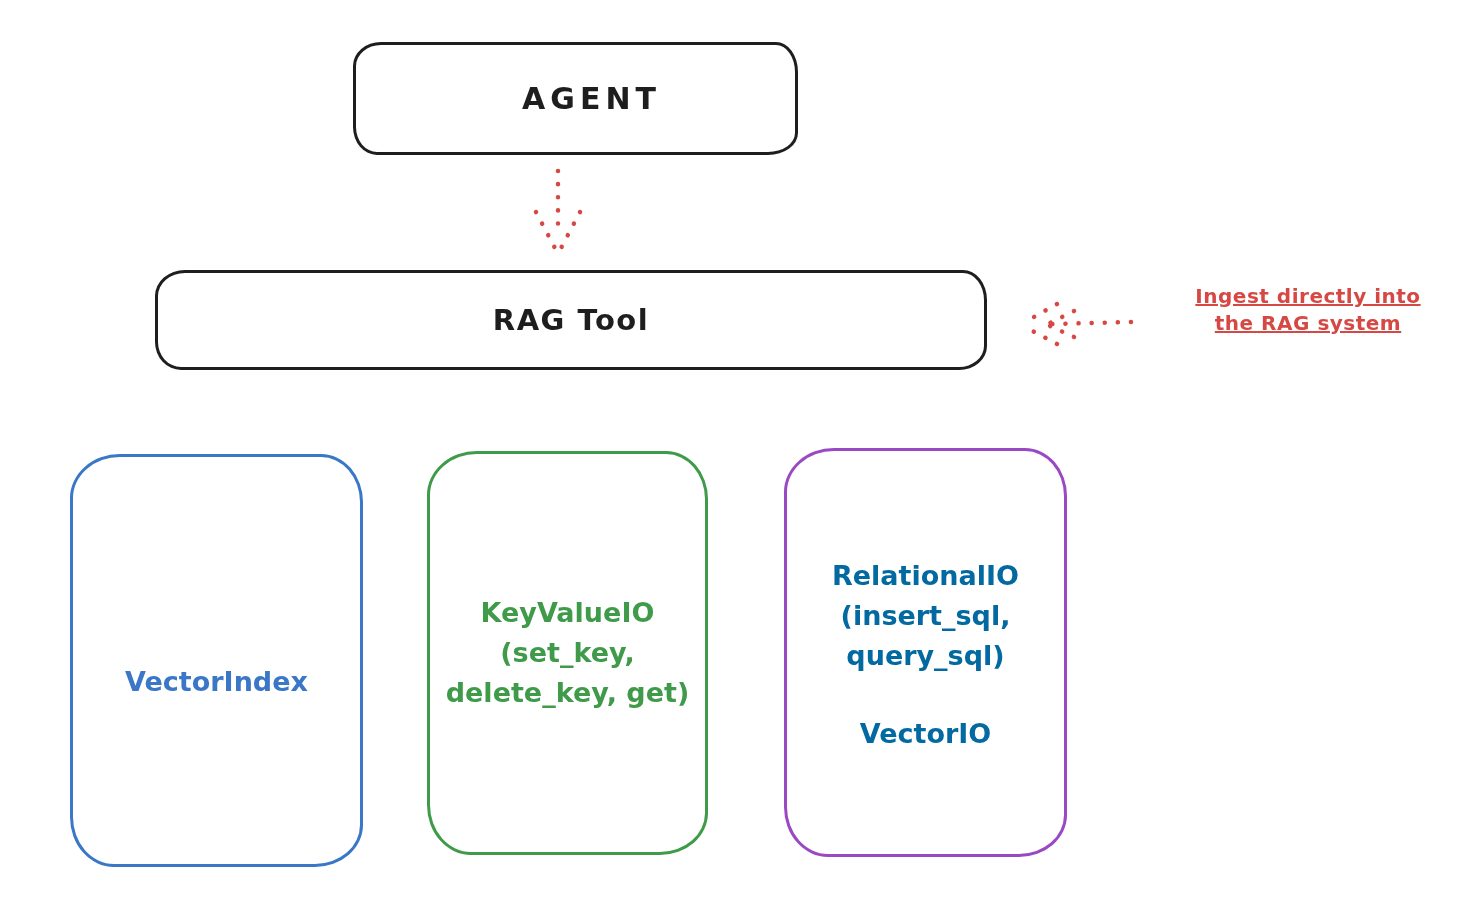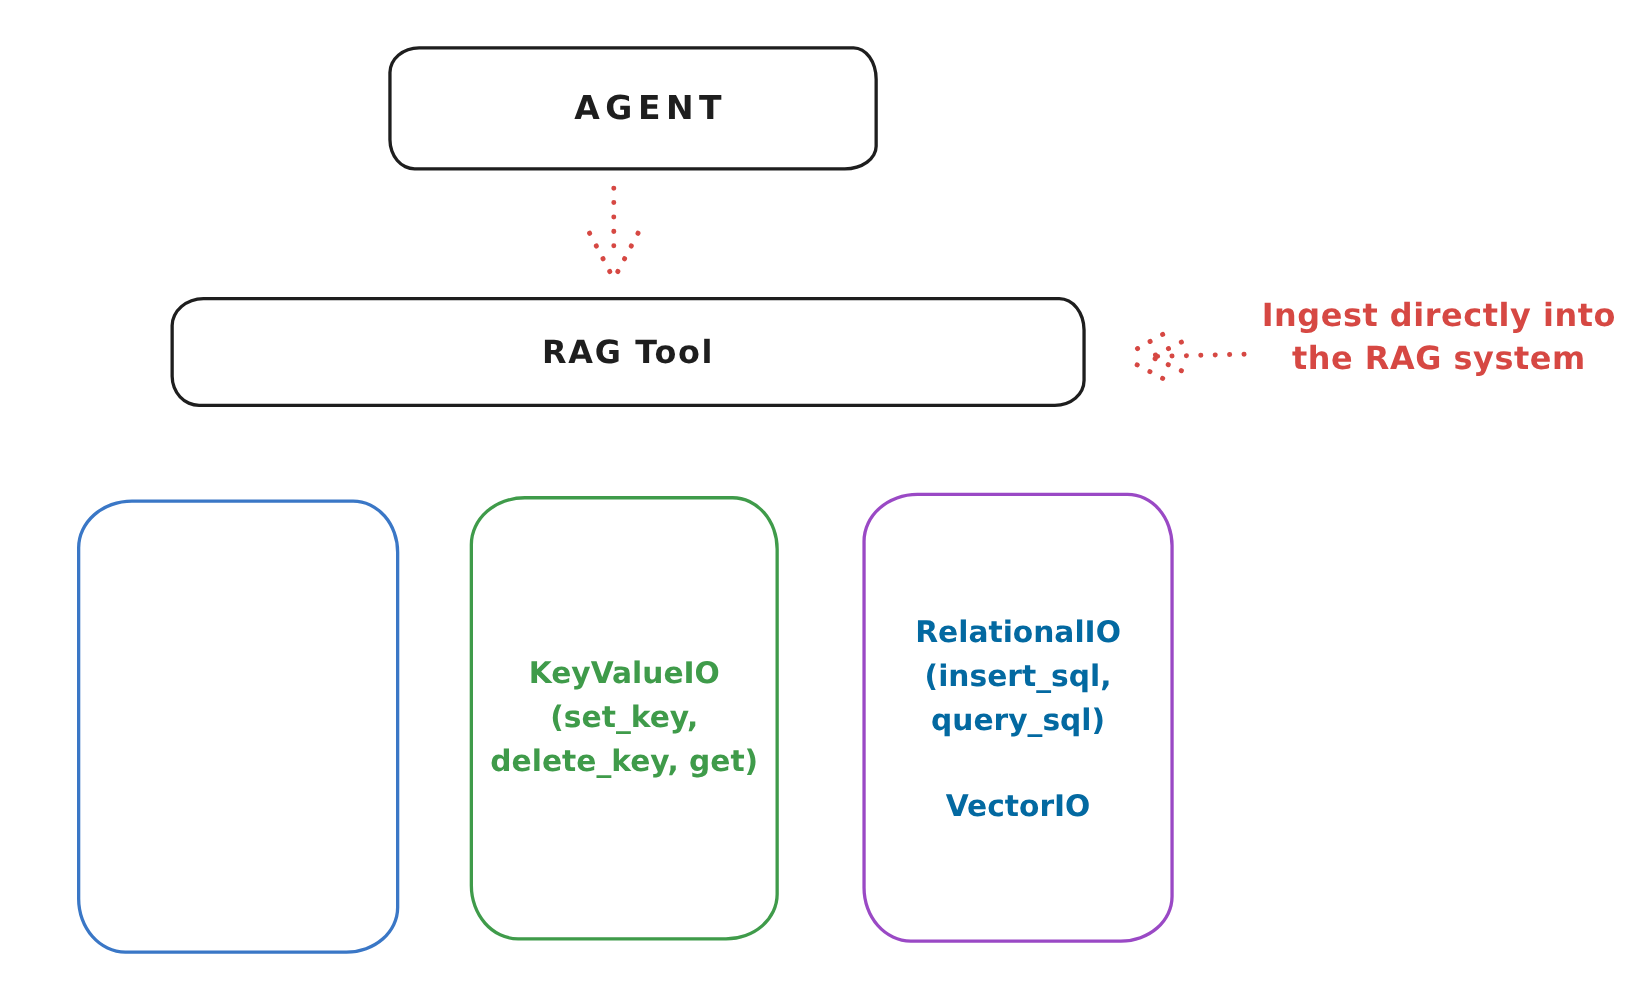--- a/index.html
+++ b/index.html
@@ -38,23 +38,23 @@
   .backend .api {
     white-space: pre-line; font-size: 27px; line-height: 1.48; font-weight: 600;
   }
   .backend .index {
     font-size: 27px; font-weight: 600; margin-top: 42px;
   }
   .backend-vector     { left: 70px;  top: 454px; width: 293px; height: 413px; }
   .backend-keyvalue   { left: 427px; top: 451px; width: 281px; height: 404px; }
   .backend-relational { left: 784px; top: 448px; width: 283px; height: 409px; }
   .annotation {
-    position: absolute; left: 1138px; top: 267px; width: 340px;
-    text-align: center; font-size: 29px; line-height: 1.33; font-weight: 700;
-    white-space: pre-line; letter-spacing: 0.5px;
+    position: absolute; left: 1138px; top: 283px; width: 340px;
+    text-align: center; font-size: 20px; line-height: 1.33; font-weight: 700;
+    white-space: pre-line; letter-spacing: 0.5px; text-decoration: underline;
   }
 </style>
 </head>
 <body>
 
 <div class="canvas">
 
   <svg class="arrows" width="1484" height="910" viewBox="0 0 1484 910">
     <g fill="none" stroke-width="4.5" stroke-linecap="round" stroke-dasharray="0.1 13" stroke="#d64843">
       <path d="M558 171 L558 236"></path>
@@ -73,20 +73,21 @@
   </div>
 
   <div class="node node-rag">
     <span class="rag-label">RAG Tool</span>
   </div>
 
   <div class="annotation" style="color: rgb(214, 72, 67); border-color: rgb(214, 72, 67);">Ingest directly into
 the RAG system</div>
 
   <div class="backend backend-vector" style="color: rgb(58, 119, 198); border-color: rgb(58, 119, 198);">
+    <div class="index">VectorIndex</div>
   </div>
 
   <div class="backend backend-keyvalue" style="color: rgb(63, 155, 74); border-color: rgb(63, 155, 74);">
     <div class="api">KeyValueIO
 (set_key,
 delete_key, get)</div>
   </div>
 
   <div class="backend backend-relational" style="color: #0369a1; border-color: rgb(154, 73, 197);">
     <div class="api">RelationalIO

